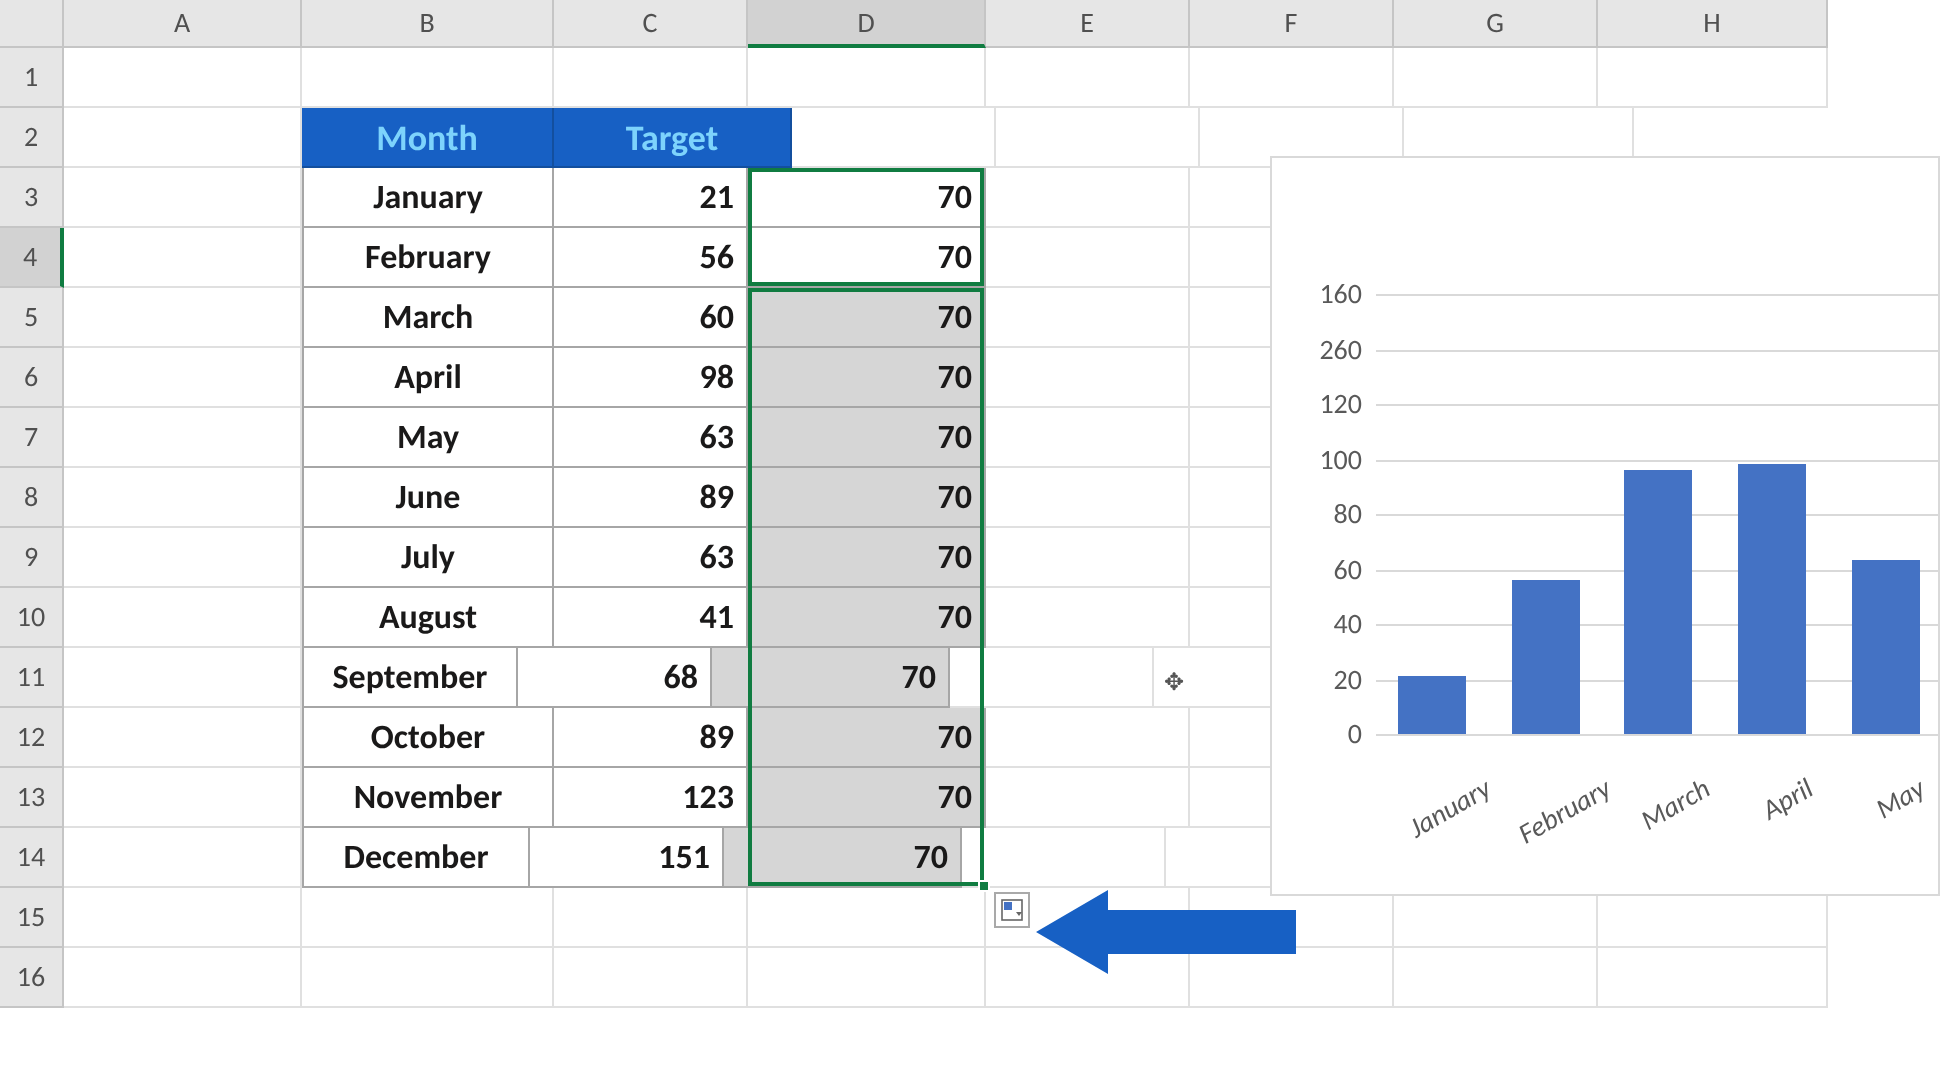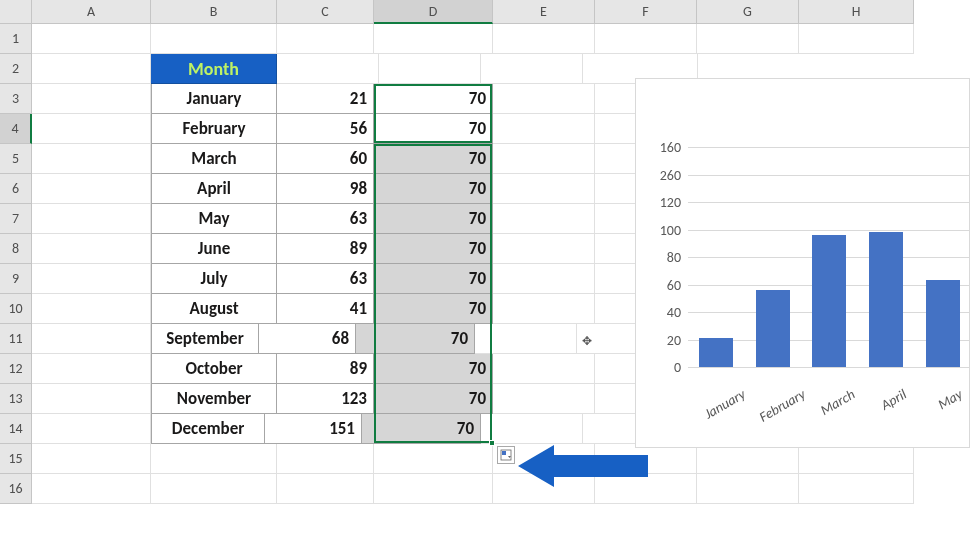--- a/index.html
+++ b/index.html
@@ -82,21 +82,21 @@
     border-bottom: 1px solid #e0e0e0;
     display: flex;
     align-items: center;
     padding: 0 6px;
     font-size: 17px;
     color: #1a1919;
     background: #ffffff;
   }
   .hdr {
     background: #1760c4;
-    color: #bef264;
+    color: #7dd3fc;
     font-weight: 700;
     justify-content: center;
     border-right: 1px solid #134f9e;
     border-bottom: 1px solid #134f9e;
     font-size: 18px;
   }
   .dat {
     border-right: 1px solid #a6a6a6;
     border-bottom: 1px solid #a6a6a6;
     font-weight: 700;
@@ -260,20 +260,21 @@
         <div class="cell empty" style="width: 97px;"></div>
         <div class="cell empty" style="width: 119px;"></div>
         <div class="cell empty" style="width: 102px;"></div>
         <div class="cell empty" style="width: 102px;"></div>
         <div class="cell empty" style="width: 102px;"></div>
         <div class="cell empty" style="width: 115px;"></div>
       </div>
       <div class="row">
         <div class="cell empty" style="width: 119px;"></div>
         <div class="cell hdr" style="width: 126px;">Month</div>
+        <div class="cell hdr" style="width: 119px;">Target</div>
         <div class="cell empty" style="width: 102px;"></div>
         <div class="cell empty" style="width: 102px;"></div>
         <div class="cell empty" style="width: 102px;"></div>
         <div class="cell empty" style="width: 115px;"></div>
       </div>
       <div class="row">
         <div class="cell empty" style="width: 119px;"></div>
         <div class="cell dat month left" style="width: 126px;">January</div>
         <div class="cell dat num" style="width: 97px;">21</div>
         <div class="cell dat num" style="width: 119px;">70</div>

